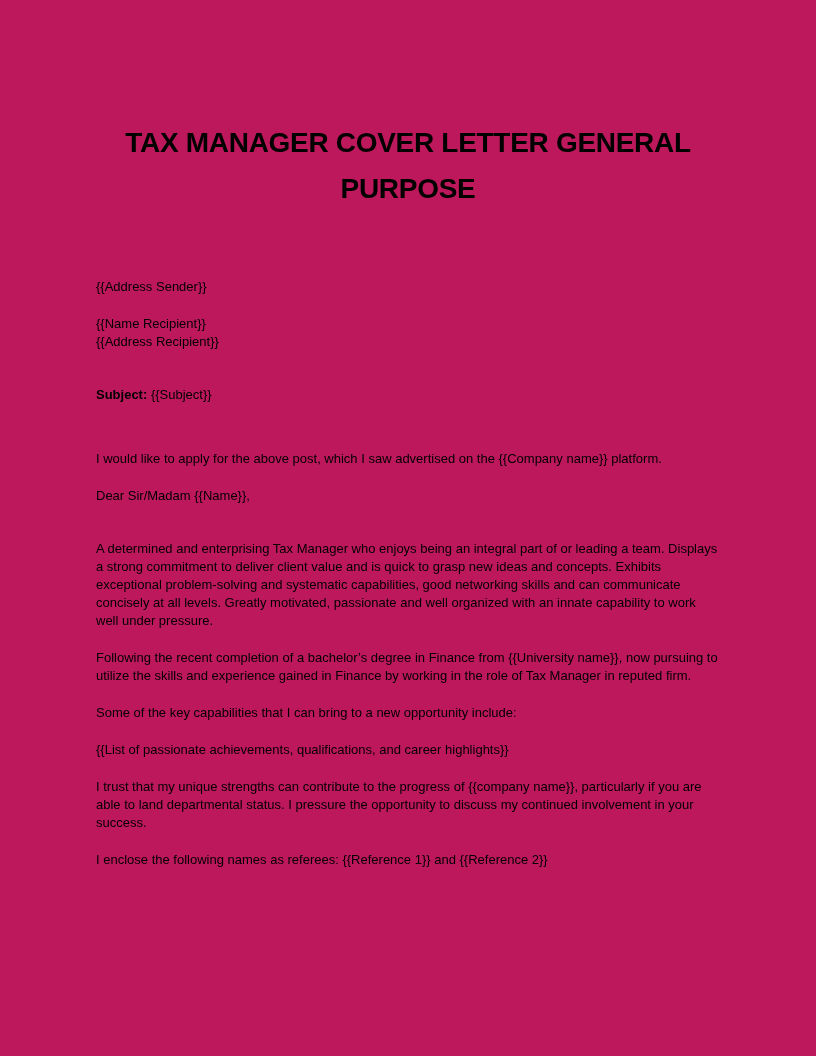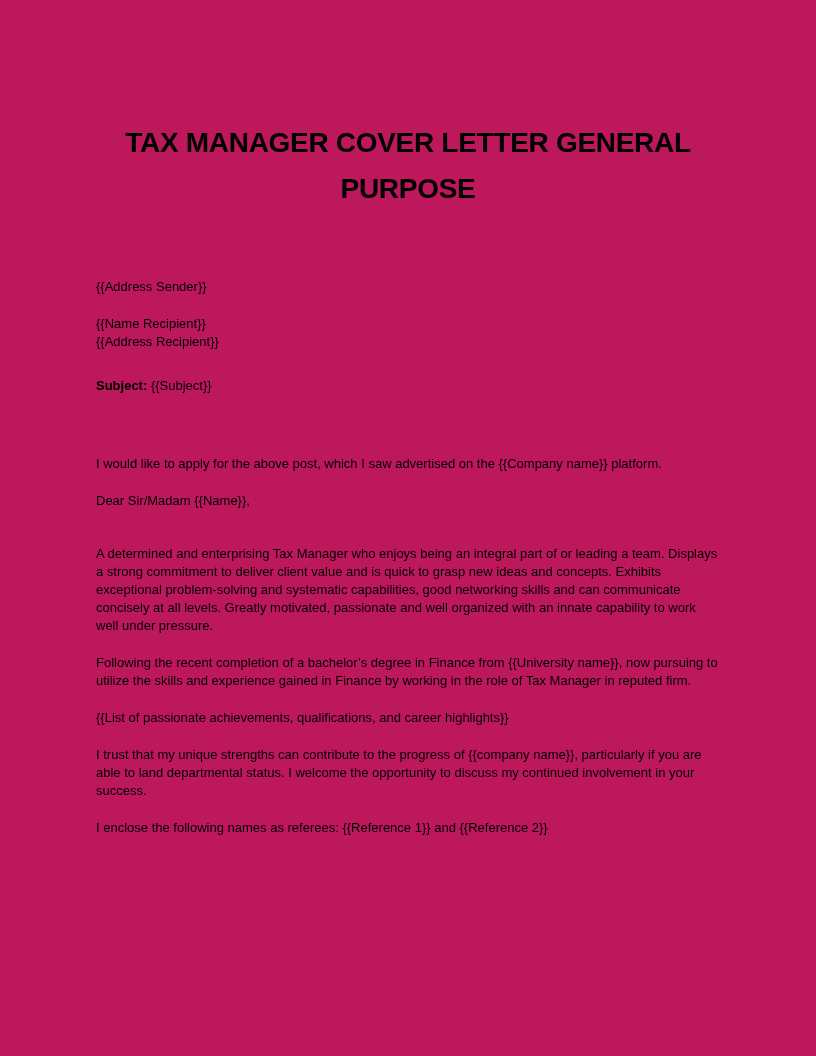--- a/index.html
+++ b/index.html
@@ -27,24 +27,24 @@
     text-transform: uppercase;
     color: #000000;
   }
   .para {
     font-size: 13px;
     line-height: 18px;
     margin: 0 0 19px 0;
     color: #000000;
   }
   .recipient-block {
-    margin-bottom: 26px;
+    margin-bottom: 35px;
   }
   .subject-line {
-    margin-bottom: 60px;
+    margin-bottom: 46px;
   }
   .subject-label {
     font-weight: 700;
   }
   .salutation {
     margin-bottom: 35px;
   }
 </style>
 </head>
 <body>
@@ -67,20 +67,21 @@
   </p>
 
   <p class="para">I would like to apply for the above post, which I saw advertised on the {{Company name}} platform.</p>
 
   <p class="para salutation">Dear Sir/Madam {{Name}},</p>
 
   <p class="para">A determined and enterprising Tax Manager who enjoys being an integral part of or leading a team. Displays a strong commitment to deliver client value and is quick to grasp new ideas and concepts. Exhibits exceptional problem-solving and systematic capabilities, good networking skills and can communicate concisely at all levels. Greatly motivated, passionate and well organized with an innate capability to work well under pressure.</p>
 
   <p class="para">Following the recent completion of a bachelor’s degree in Finance from {{University name}}, now pursuing to utilize the skills and experience gained in Finance by working in the role of Tax Manager in reputed firm.</p>
 
+  <p class="para">Some of the key capabilities that I can bring to a new opportunity include:</p>
 
   <p class="para">{{List of passionate achievements, qualifications, and career highlights}}</p>
 
-  <p class="para">I trust that my unique strengths can contribute to the progress of {{company name}}, particularly if you are able to land departmental status. I welcome the opportunity to discuss my continued involvement in your success.</p>
+  <p class="para">I trust that my unique strengths can contribute to the progress of {{company name}}, particularly if you are able to land departmental status. I pressure the opportunity to discuss my continued involvement in your success.</p>
 
   <p class="para">I enclose the following names as referees: {{Reference 1}} and {{Reference 2}}</p>
 
 </div>
 
 </body></html>

